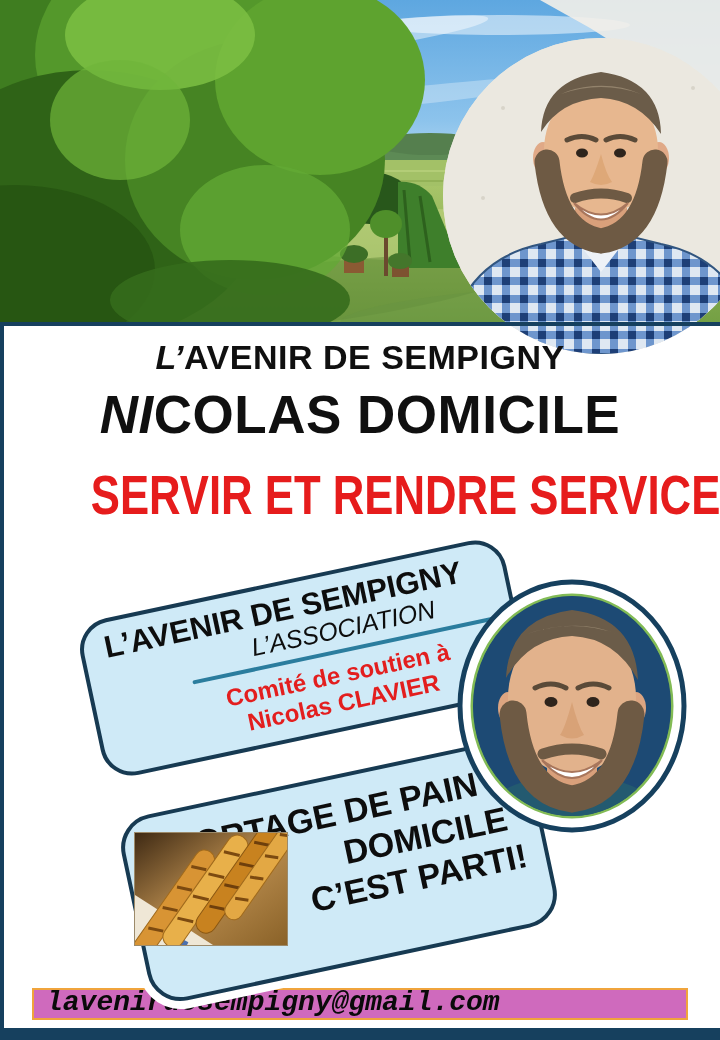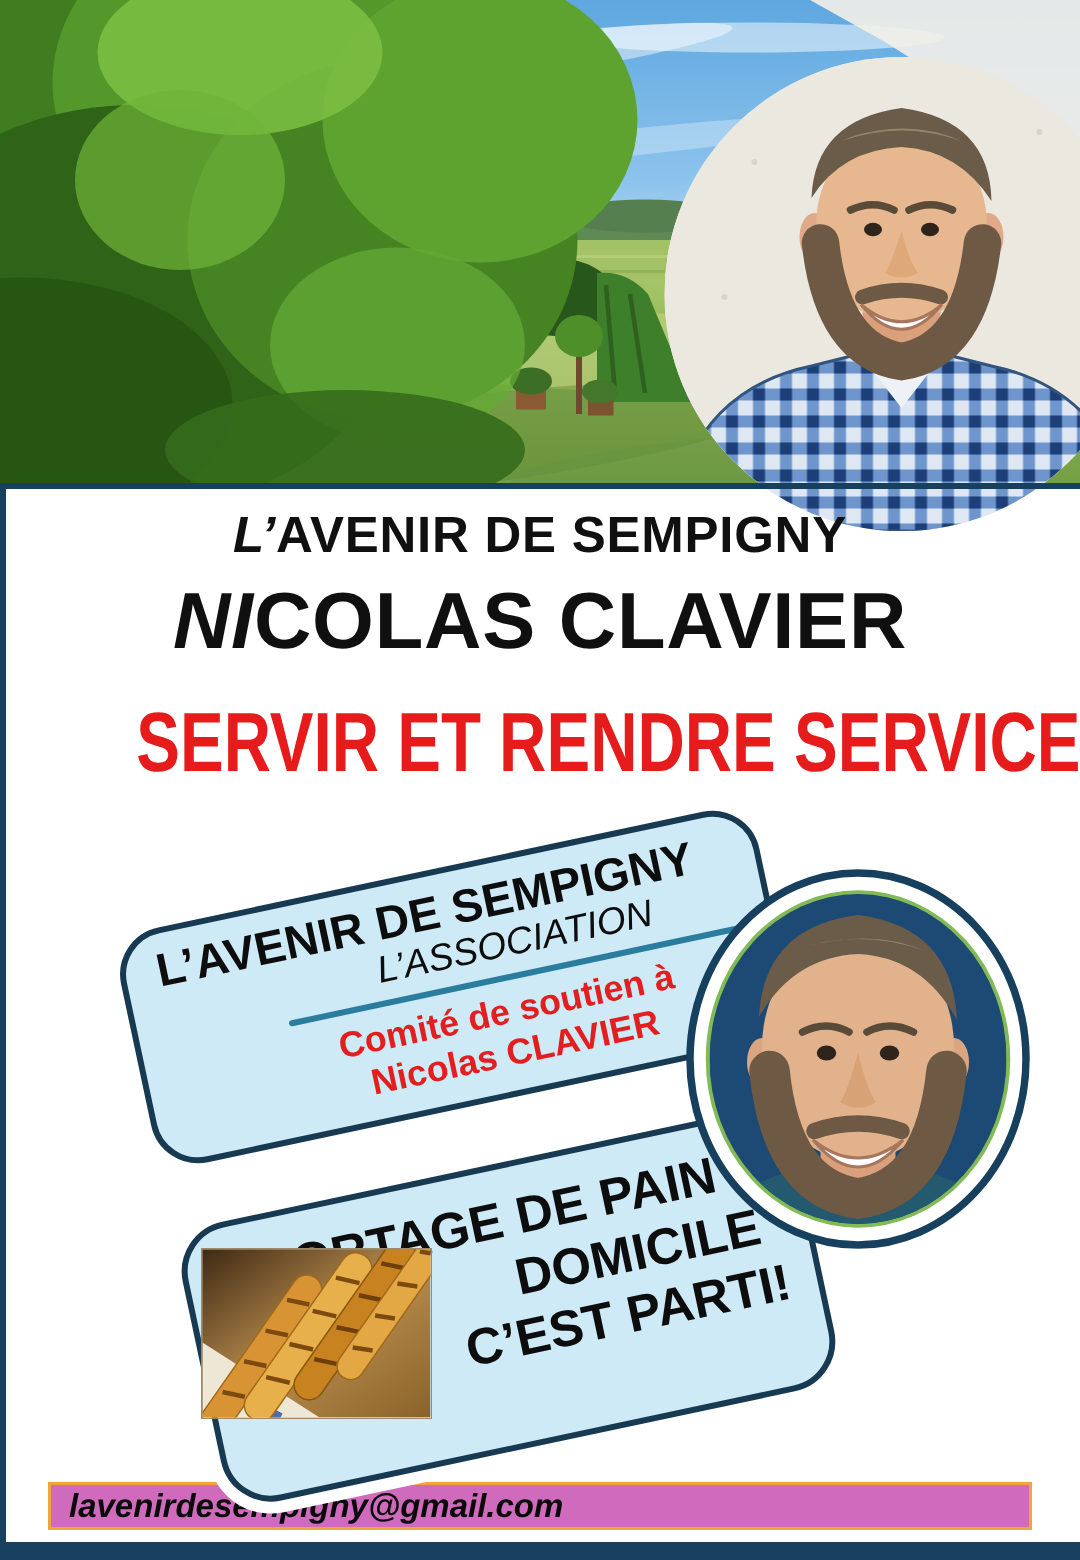--- a/index.html
+++ b/index.html
@@ -52,22 +52,22 @@
   }
   .bread-l{font-weight:bold;font-size:34px;line-height:40px;text-align:right;white-space:nowrap;}
   .bread-l2{padding-right:12px;}
   .bread-img{position:absolute;left:135px;top:833px;width:152px;height:112px;z-index:4;box-shadow:0 0 0 1px #9c8a6a;}
   
   .oval-portrait{position:absolute;left:455px;top:578px;width:234px;height:256px;z-index:6;}
   
   .footer-bar{
     position:absolute;left:32px;top:988px;width:656px;height:32px;box-sizing:border-box;
     background:#cf6abd;border:2px solid #f0a43c;z-index:1;
-    display:flex;justify-content:space-between;align-items:center;padding:0 12px;
-    font-style:italic;font-weight:bold;font-size:22px;color:#0a0a0a;
+    display:flex;justify-content:space-between;align-items:flex-end;padding:0 12px;
+    font-style:italic;font-weight:bold;font-size:28px;color:#0a0a0a;font-family:Liberation Mono, monospace;
   }
   .footer-bar span{white-space:nowrap;}
 </style>
 </head>
 <body>
 
 <div class="poster">
 
   <div class="photo-strip">
     <svg width="720" height="322" viewBox="0 0 720 322" preserveAspectRatio="none">
@@ -169,21 +169,21 @@
       <path d="M163,102 Q177,95 192,102" stroke="#5a4a38" stroke-width="5" fill="none" stroke-linecap="round"></path>
       <ellipse cx="139" cy="115" rx="6" ry="4.5" fill="#2e241c"></ellipse>
       <ellipse cx="177" cy="115" rx="6" ry="4.5" fill="#2e241c"></ellipse>
       <path d="M158,116 Q151,138 147,144 Q158,150 169,144 Q163,136 158,116 Z" fill="#dea878"></path>
     </svg>
   </div>
 
   <div class="card-top-line"></div>
 
   <div class="title-line1"><span class="italic-part">L’</span><span>AVENIR DE SEMPIGNY</span></div>
-  <div class="title-line2"><span class="italic-part">NI</span><span>COLAS CLAVIER</span></div>
+  <div class="title-line2"><span class="italic-part">NI</span><span>COLAS DOMICILE</span></div>
   <div class="slogan"><span>SERVIR ET RENDRE SERVICE!</span></div>
 
   <div class="assoc-box">
     <div class="assoc-title">L’AVENIR DE SEMPIGNY</div>
     <div class="assoc-subtitle">L’ASSOCIATION</div>
     <div class="assoc-line"></div>
     <div class="assoc-support">Comité de soutien à</div>
     <div class="assoc-support">Nicolas CLAVIER</div>
   </div>
 

